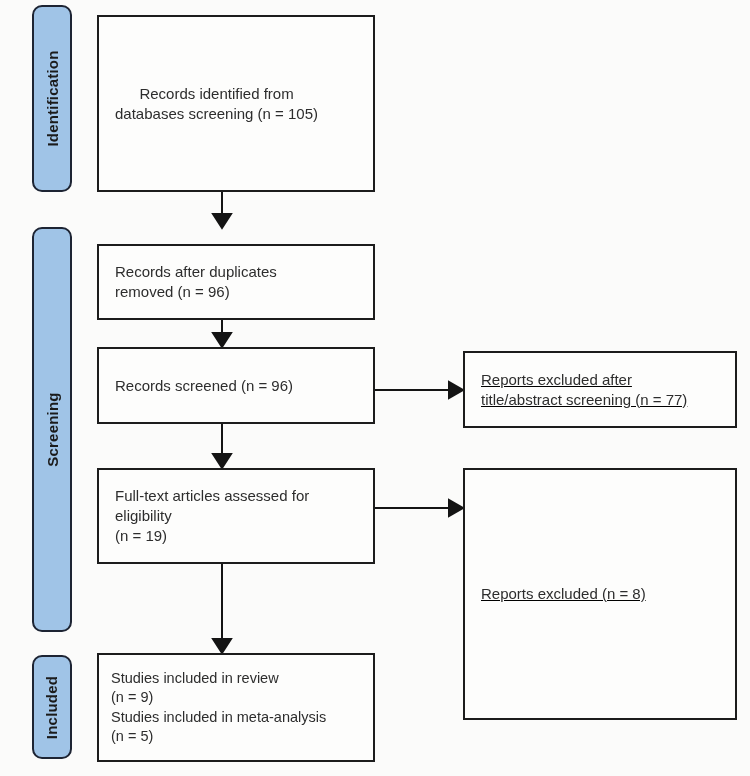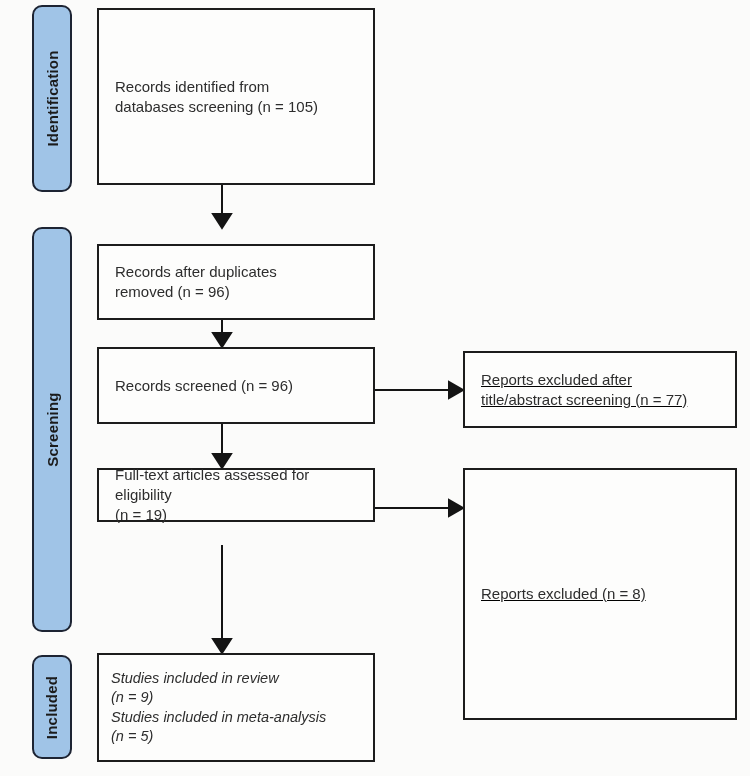--- a/index.html
+++ b/index.html
@@ -63,25 +63,25 @@
   .box-text {
     white-space: pre-line;
     font-size: 15px;
     line-height: 1.32;
     color: var(--text);
     padding-left: 16px;
     padding-right: 8px;
   }
   .col-main  { left: 97px;  width: 278px; }
   .col-right { left: 463px; width: 274px; text-decoration: underline; }
-  .b-identified   { top: 8px;   height: 177px; }
+  .b-identified   { top: 15px;   height: 177px; text-align: center; }
   .b-deduplicated { top: 244px; height: 76px; }
   .b-screened     { top: 347px; height: 77px; }
-  .b-fulltext     { top: 468px; height: 54px; }
-  .b-included     { top: 653px; height: 109px; font-style: italic; }
+  .b-fulltext     { top: 468px; height: 96px; }
+  .b-included     { top: 653px; height: 109px; }
   .b-included .box-text { padding-left: 12px; font-size: 14.5px; }
   .b-excl-ta      { top: 351px; height: 77px; }
   .b-excl-ft      { top: 468px; height: 252px; }
 </style>
 </head>
 <body>
 
 <div class="canvas">
 
   <svg class="arrows" viewBox="0 0 750 776" xmlns="http://www.w3.org/2000/svg">

